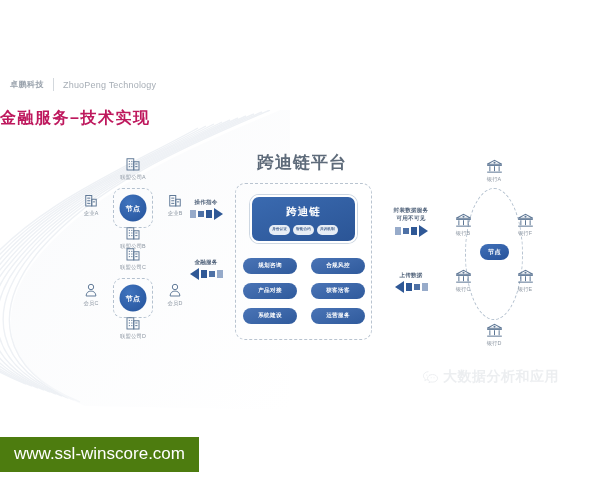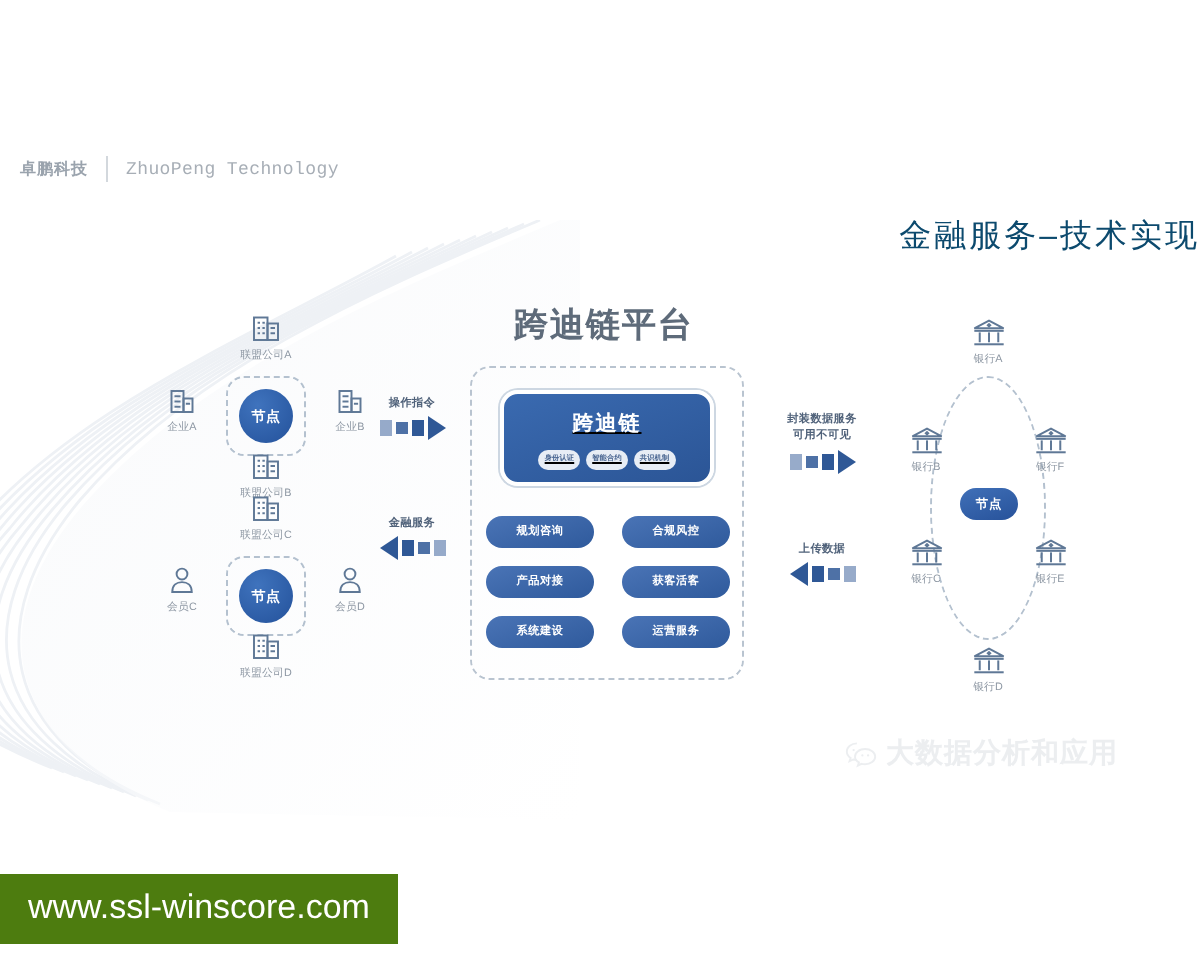--- a/index.html
+++ b/index.html
@@ -76,33 +76,32 @@
   }
   #brand .bar {
     width: 1px;
     height: 13px;
     background: #d3d8dd;
   }
   #brand .en {
     font-size: 9px;
     color: #a7aeb6;
     letter-spacing: 0.2px;
-    font-family: Liberation Mono, monospace;
   }
 
   
   #main-title {
     position: absolute;
     left: 0;
     right: 0;
     top: 108px;
-    text-align: right;
+    text-align: left;
     font-size: 16px;
-    font-weight: normal;
-    color: #0c4a6e;
+    font-weight: bold;
+    color: #be185d;
     letter-spacing: 1.5px;
     z-index: 20;
   }
 
   
   #platform-title {
     position: absolute;
     left: 232px;
     top: 151px;
     width: 140px;
@@ -129,21 +128,20 @@
     position: absolute;
     left: 250px;
     top: 195px;
     width: 107px;
     height: 48px;
     background: linear-gradient(160deg, #3a6ab0 0%, #2b5596 100%);
     border: 2px solid #ffffff;
     border-radius: 9px;
     box-shadow: 0 0 0 1px #cdd7e2;
     z-index: 15;
-    text-decoration: underline;
   }
   #chain-core .core-label {
     text-align: center;
     color: #ffffff;
     font-size: 10.5px;
     font-weight: bold;
     letter-spacing: 1px;
     margin-top: 8px;
   }
   #chain-core .pill-row {

